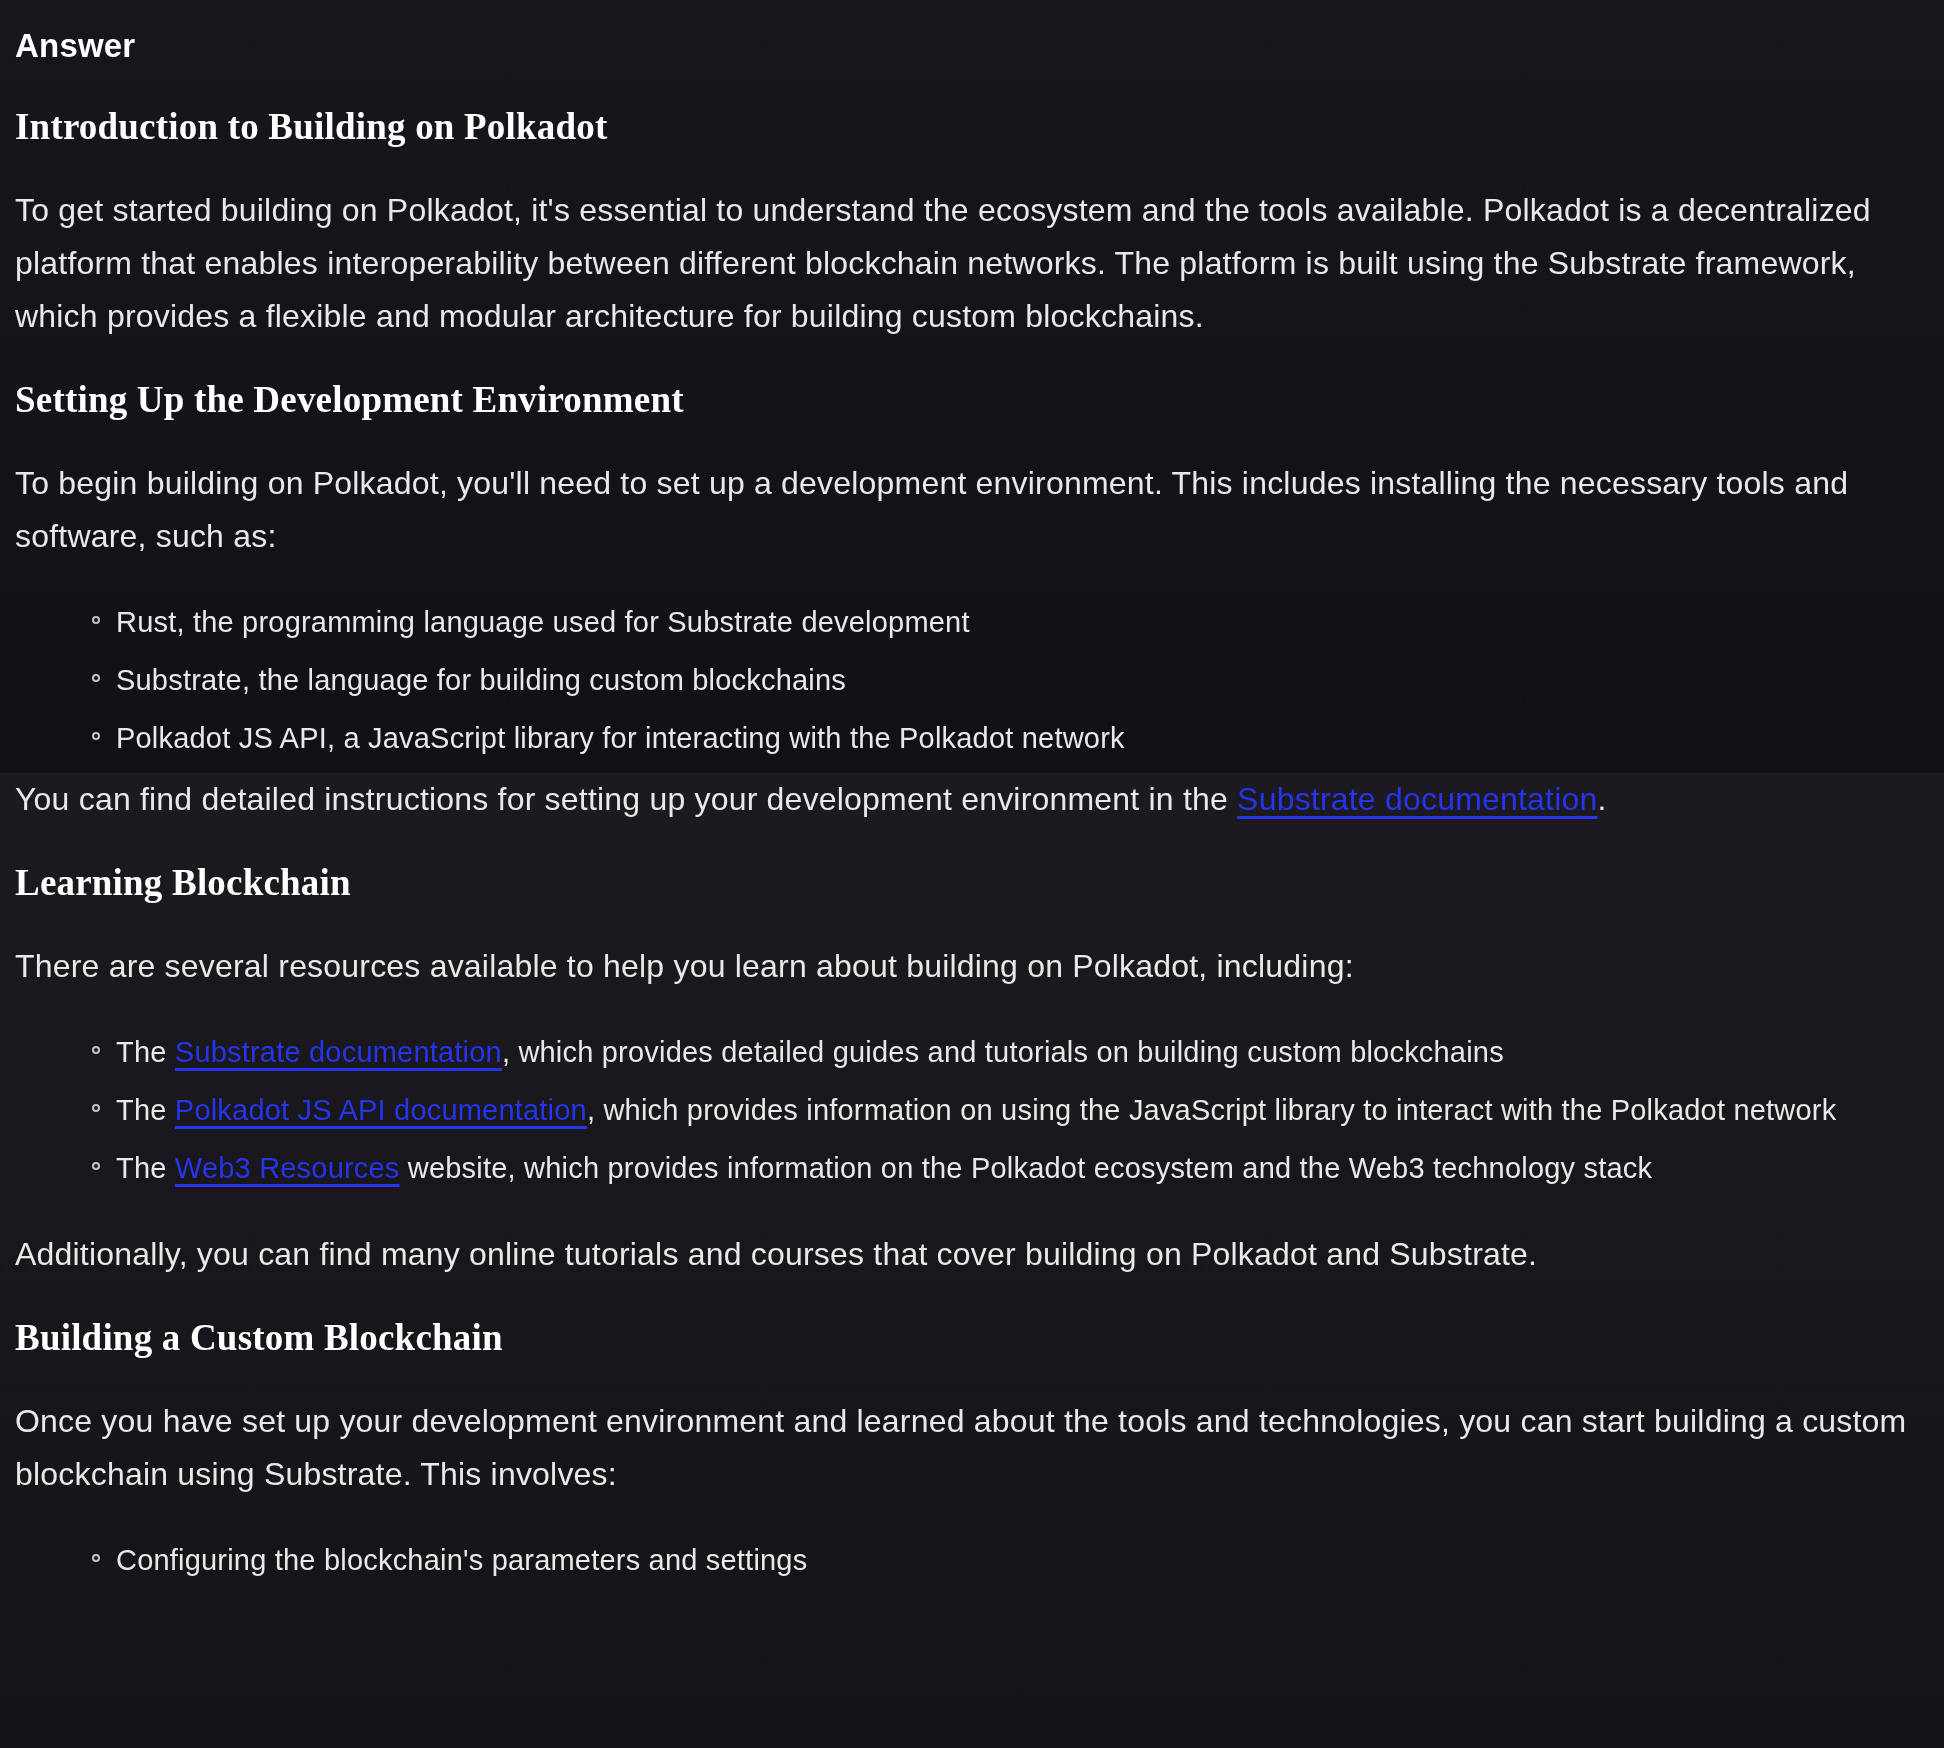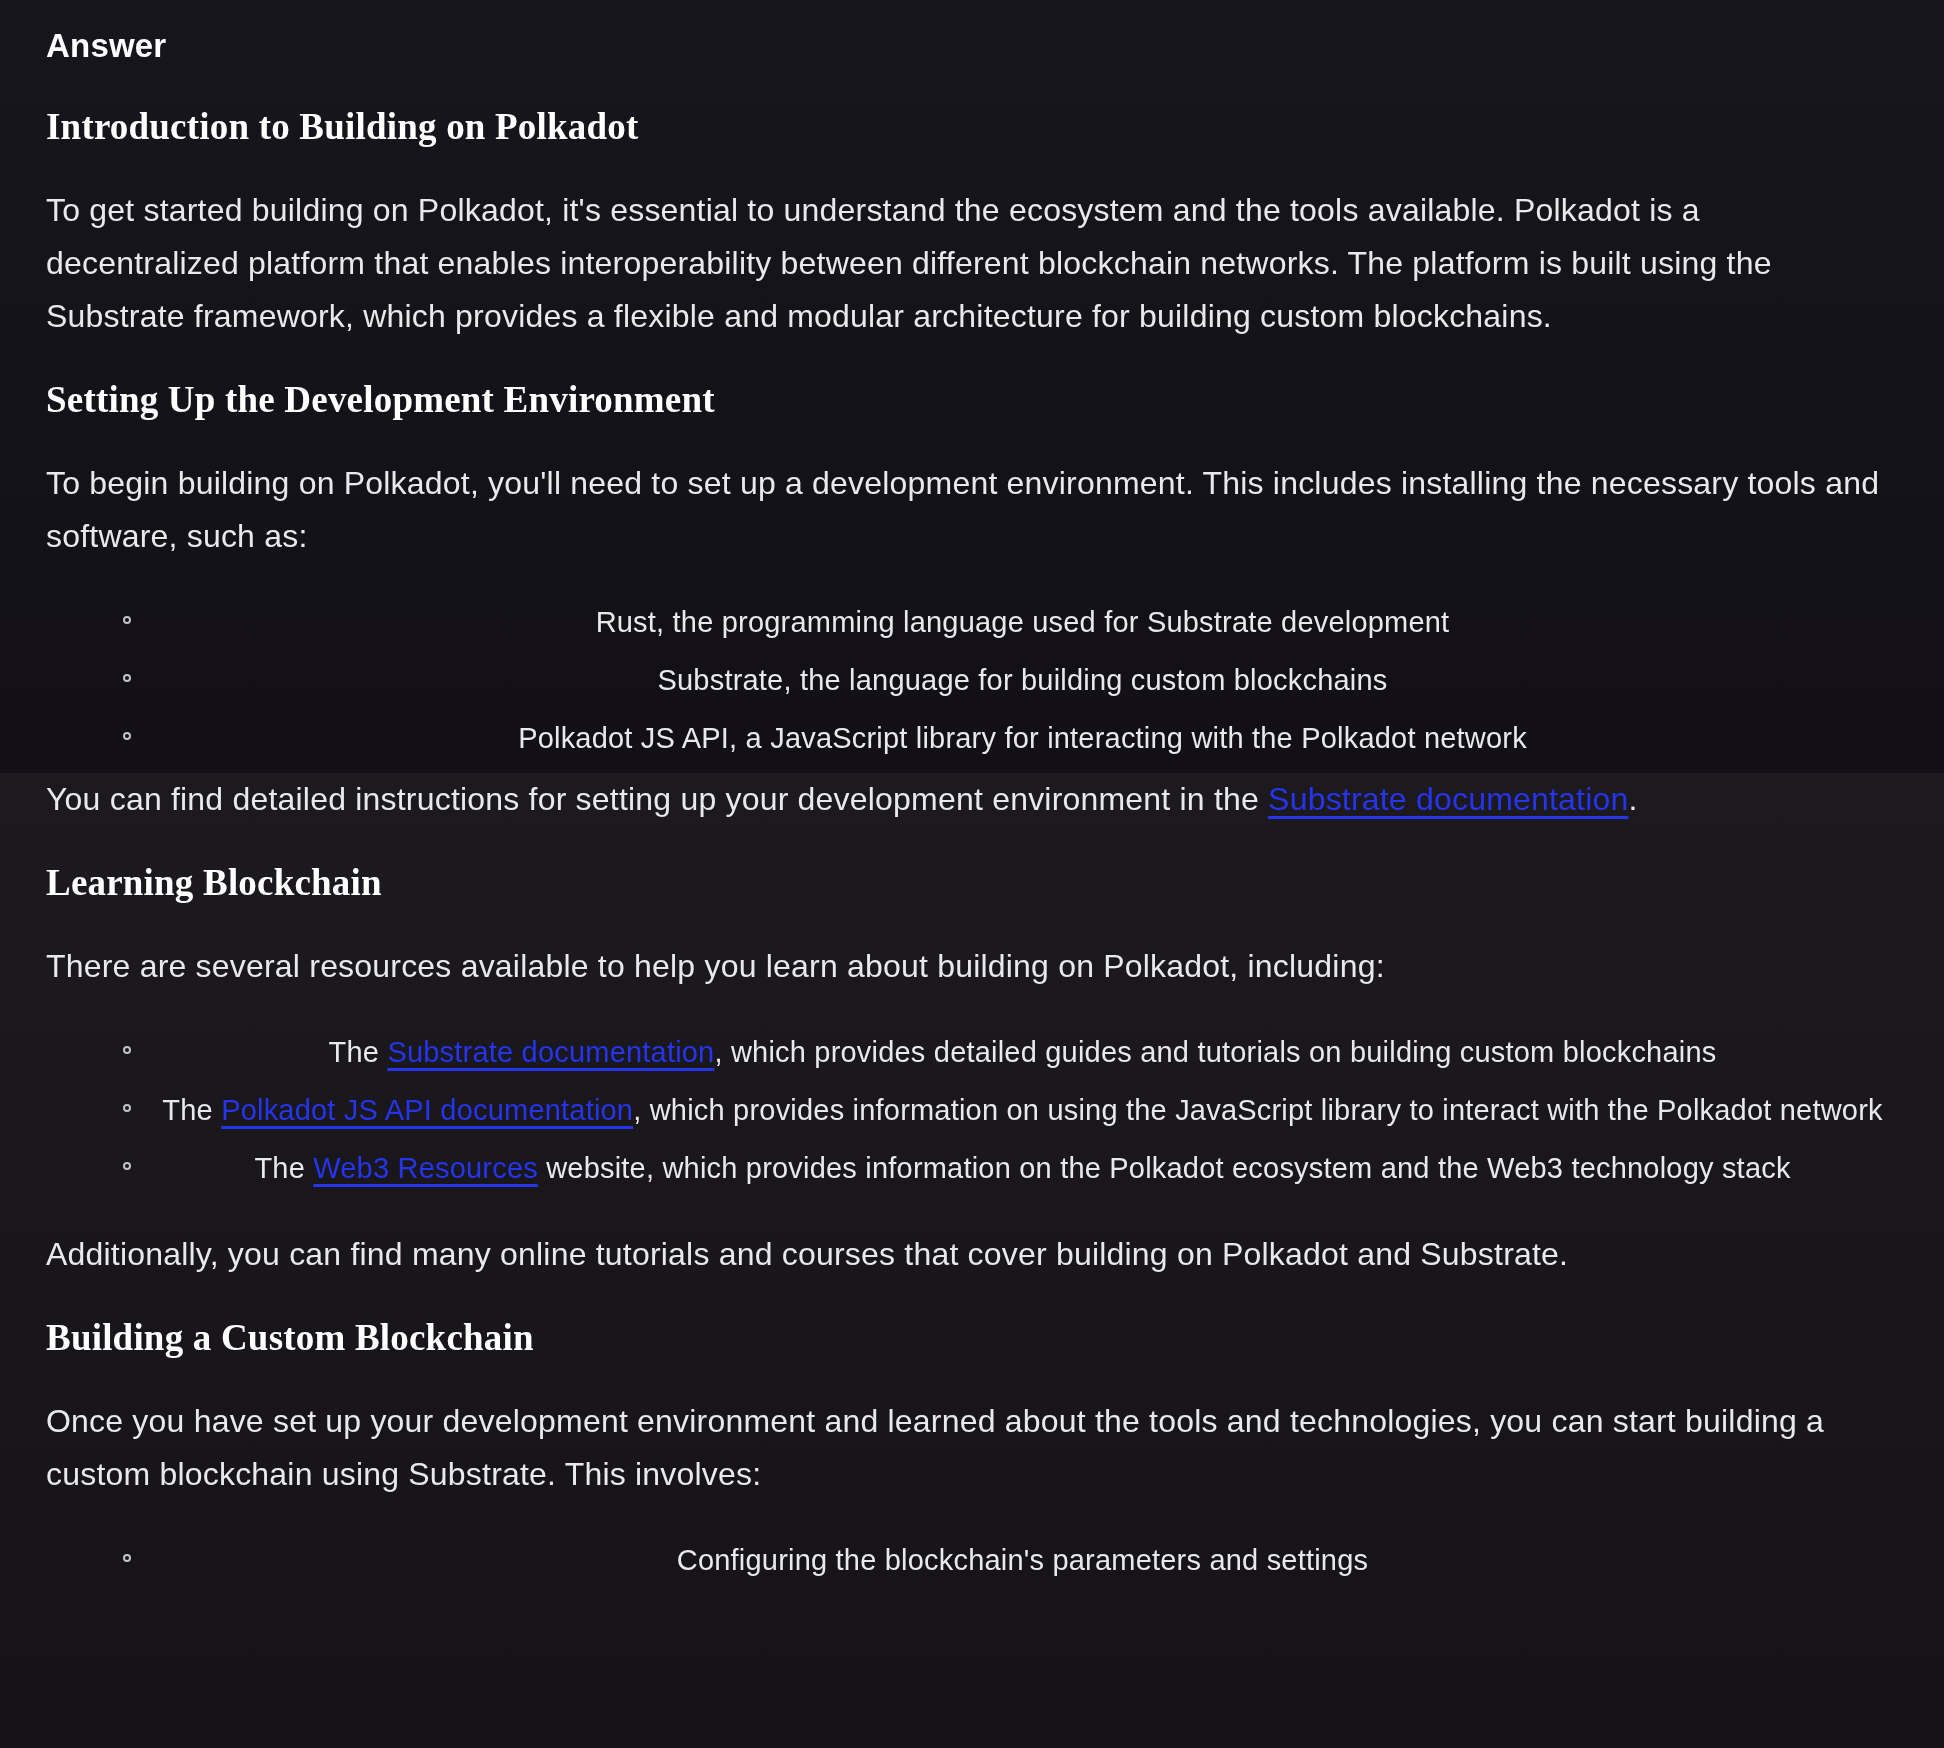--- a/index.html
+++ b/index.html
@@ -13,35 +13,35 @@
     --bullet:#c2c2c8;
   }
   *{box-sizing:border-box;}
   html,body{margin:0;padding:0;}
   body{
     width:1944px;height:1748px;overflow:hidden;
     font-family:"Liberation Sans","DejaVu Sans",sans-serif;
     color:var(--text);
     background:#141218;
   }
-  .section{padding:0 46px;}
+  .section{padding:0 15px;}
   .section-top{
     height:773px;overflow:hidden;padding-top:24px;
     background:linear-gradient(to bottom,var(--bg-top-start) 0%,var(--bg-top-end) 100%);
   }
   .section-bottom{
     height:975px;overflow:hidden;
     background:linear-gradient(to bottom,var(--bg-bottom-start) 0%,var(--bg-bottom-end) 100%);
   }
   .section > :first-child{margin-top:0;}
   h2,h3{color:var(--heading);font-weight:700;}
   h3.answer-label{font-size:33px;line-height:44px;margin:0 0 35px 0;letter-spacing:.2px;}
   h2{font-size:37px;line-height:48px;margin:16px 0;letter-spacing:.2px;font-family:Liberation Serif, serif;}
   p{font-size:32px;line-height:53px;margin:33px 0;letter-spacing:.2px;}
-  ul{margin:30px 0;padding:0 0 0 101px;list-style:none;text-align:center;}
+  ul{margin:30px 0;padding:0 0 0 101px;list-style:none;}
   li{font-size:29px;line-height:53px;position:relative;letter-spacing:.2px;}
   li + li{margin-top:5px;}
   .bullet{
     position:absolute;left:-24px;top:20px;width:8px;height:8px;
     border:2px solid var(--bullet);border-radius:50%;display:block;
   }
   a.link{
     color:var(--link);
     text-decoration:underline;
     text-decoration-thickness:3px;

